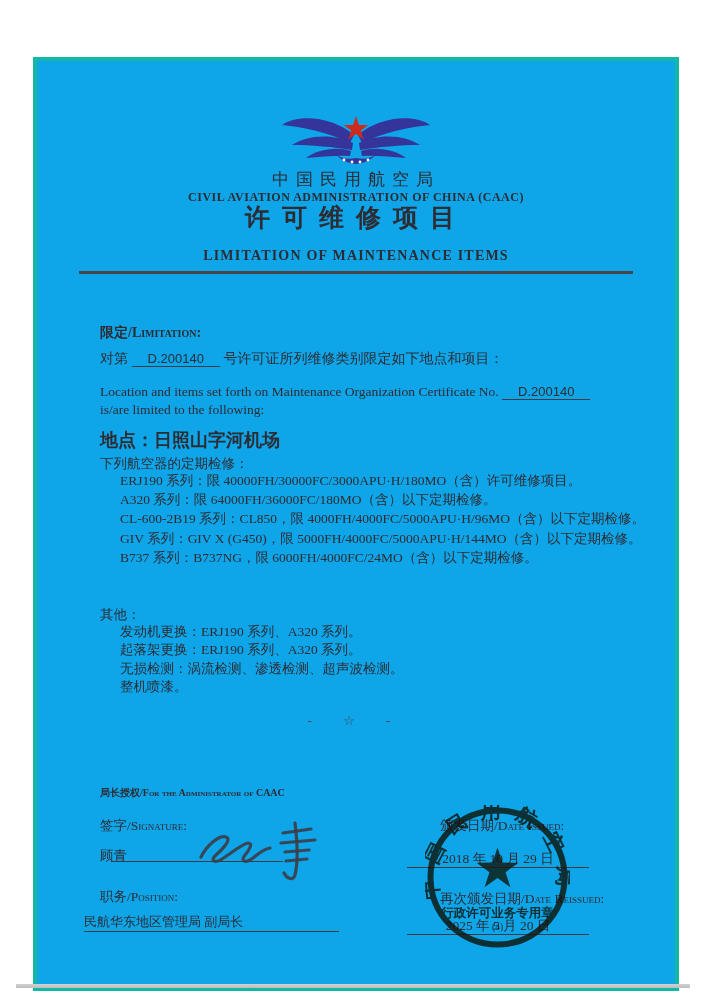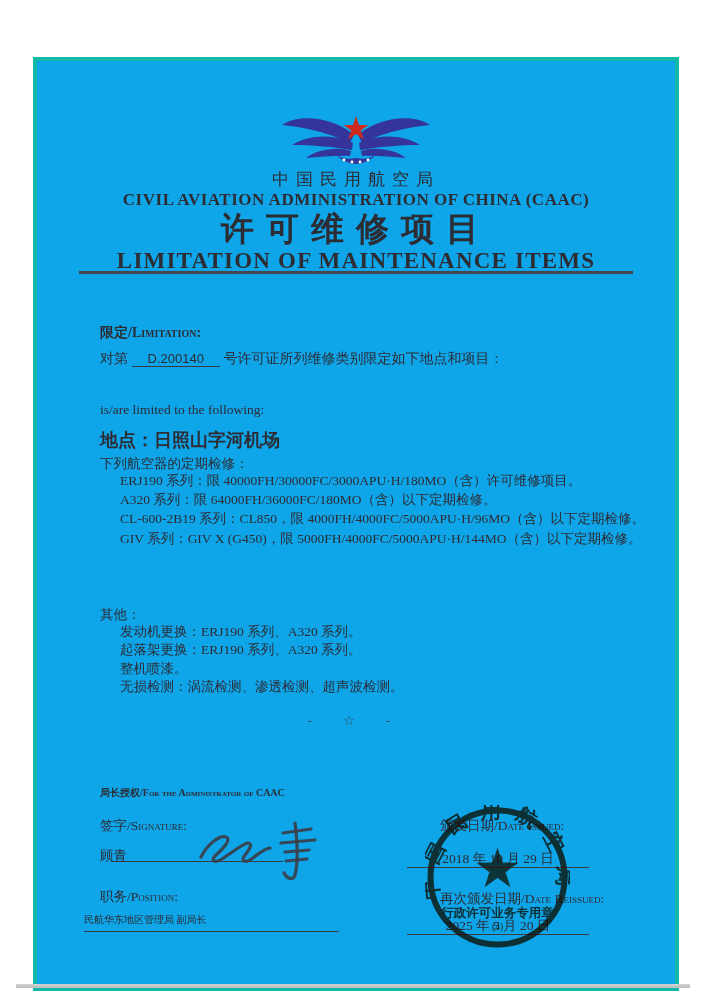--- a/index.html
+++ b/index.html
@@ -13,39 +13,39 @@
     border:4px solid #14b8a6;background:#0ea5e9;overflow:hidden;margin-top:33px;
   }
   .shadow-line{
     position:absolute;left:16px;top:984px;width:674px;height:4px;
     background:linear-gradient(#d2d2d2,#bdbdbd);
   }
   .abs{position:absolute;}
   .ctr{left:0;right:0;text-align:center;}
   
   .org-zh{top:107px;font-size:17px;letter-spacing:7px;font-weight:500;}
-  .org-en{top:129px;font-size:17px;font-weight:bold;letter-spacing:.5px;}
-  .title-zh{top:146px;font-size:33px;letter-spacing:12px;font-weight:600;}
-  .title-en{top:187px;font-size:23px;font-weight:bold;letter-spacing:1.2px;}
+  .org-en{top:129px;font-size:12px;font-weight:bold;letter-spacing:.5px;}
+  .title-zh{top:140px;font-size:25px;letter-spacing:12px;font-weight:600;}
+  .title-en{top:187px;font-size:14px;font-weight:bold;letter-spacing:1.2px;}
   .rule{top:210px;left:42px;width:554px;border-top:3px solid #46454d;}
   
   .line{font-size:13.5px;white-space:nowrap;padding-left:16px;}
   .bold{font-weight:bold;}
   .sc{font-variant:small-caps;}
   .blank{
     border-bottom:1px solid #3a3a42;padding:0 16px;
     font-family:"Liberation Sans","DejaVu Sans",sans-serif;
     font-weight:normal;font-size:13px;
   }
   .list{line-height:19.2px;}
   .list2{line-height:18.3px;}
   .sep{font-size:13px;letter-spacing:14px;color:#47464e;}
   .ul-box{border-bottom:1px solid #3a3a42;}
   .date-box{width:182px;height:17px;text-align:center;font-size:13.5px;}
-  .pos-box{width:255px;height:18px;font-size:10px;}
+  .pos-box{width:255px;height:18px;font-size:13px;}
   
   .stamp{mix-blend-mode:multiply;opacity:.93;}
   .stamp text{font-family:"Liberation Serif","DejaVu Serif",serif;}
   .sig-svg path{fill:none;stroke:#3c3b42;stroke-width:3.2;stroke-linecap:round;opacity:.88;}
 </style>
 </head>
 <body>
 
 <div class="page">
 
@@ -77,40 +77,45 @@
   <div class="abs line bold" style="top:263px;left:47px;font-size:14px;">
     <span>限定/</span><span class="sc">Limitation:</span>
   </div>
 
   <div class="abs line" style="top:289px;left:47px;font-size:14px;">
     <span>对第</span>
     <span class="blank">D.200140</span>
     <span>号许可证所列维修类别限定如下地点和项目：</span>
   </div>
 
+  <div class="abs line" style="top:323px;left:47px;">
+    <span>Location and items set forth on Maintenance Organization Certificate No.</span>
+    <span class="blank">D.200140</span>
+  </div>
   <div class="abs line" style="top:341px;left:47px;">is/are limited to the following:</div>
 
   <div class="abs line bold" style="top:367px;left:47px;font-size:18px;">
     <span>地点：</span><span>日照山字河机场</span>
   </div>
 
   <div class="abs line" style="top:394px;left:47px;">下列航空器的定期检修：</div>
   <div class="abs list" style="top:410px;left:67px;">
     <div class="line">ERJ190 系列：限 40000FH/30000FC/3000APU·H/180MO（含）许可维修项目。</div>
     <div class="line">A320 系列：限 64000FH/36000FC/180MO（含）以下定期检修。</div>
     <div class="line">CL-600-2B19 系列：CL850，限 4000FH/4000FC/5000APU·H/96MO（含）以下定期检修。</div>
     <div class="line">GIV 系列：GIV X (G450)，限 5000FH/4000FC/5000APU·H/144MO（含）以下定期检修。</div>
+    <div class="line">B737 系列：B737NG，限 6000FH/4000FC/24MO（含）以下定期检修。</div>
   </div>
 
   <div class="abs line" style="top:545px;left:47px;">其他：</div>
   <div class="abs list2" style="top:562px;left:67px;">
     <div class="line">发动机更换：ERJ190 系列、A320 系列。</div>
     <div class="line">起落架更换：ERJ190 系列、A320 系列。</div>
+    <div class="line">无损检测：涡流检测、渗透检测、超声波检测。</div>
     <div class="line">整机喷漆。</div>
-    <div class="line">无损检测：涡流检测、渗透检测、超声波检测。</div>
   </div>
 
   <div class="abs ctr sep" style="top:652px;">-  ☆  -</div>
 
   <div class="abs line bold" style="top:725px;left:47px;font-size:10px;">
     <span>局长授权/</span><span class="sc">For the Administrator of CAAC</span>
   </div>
 
   <div class="abs line" style="top:756px;left:47px;">
     <span>签字/</span><span class="sc">Signature:</span>

